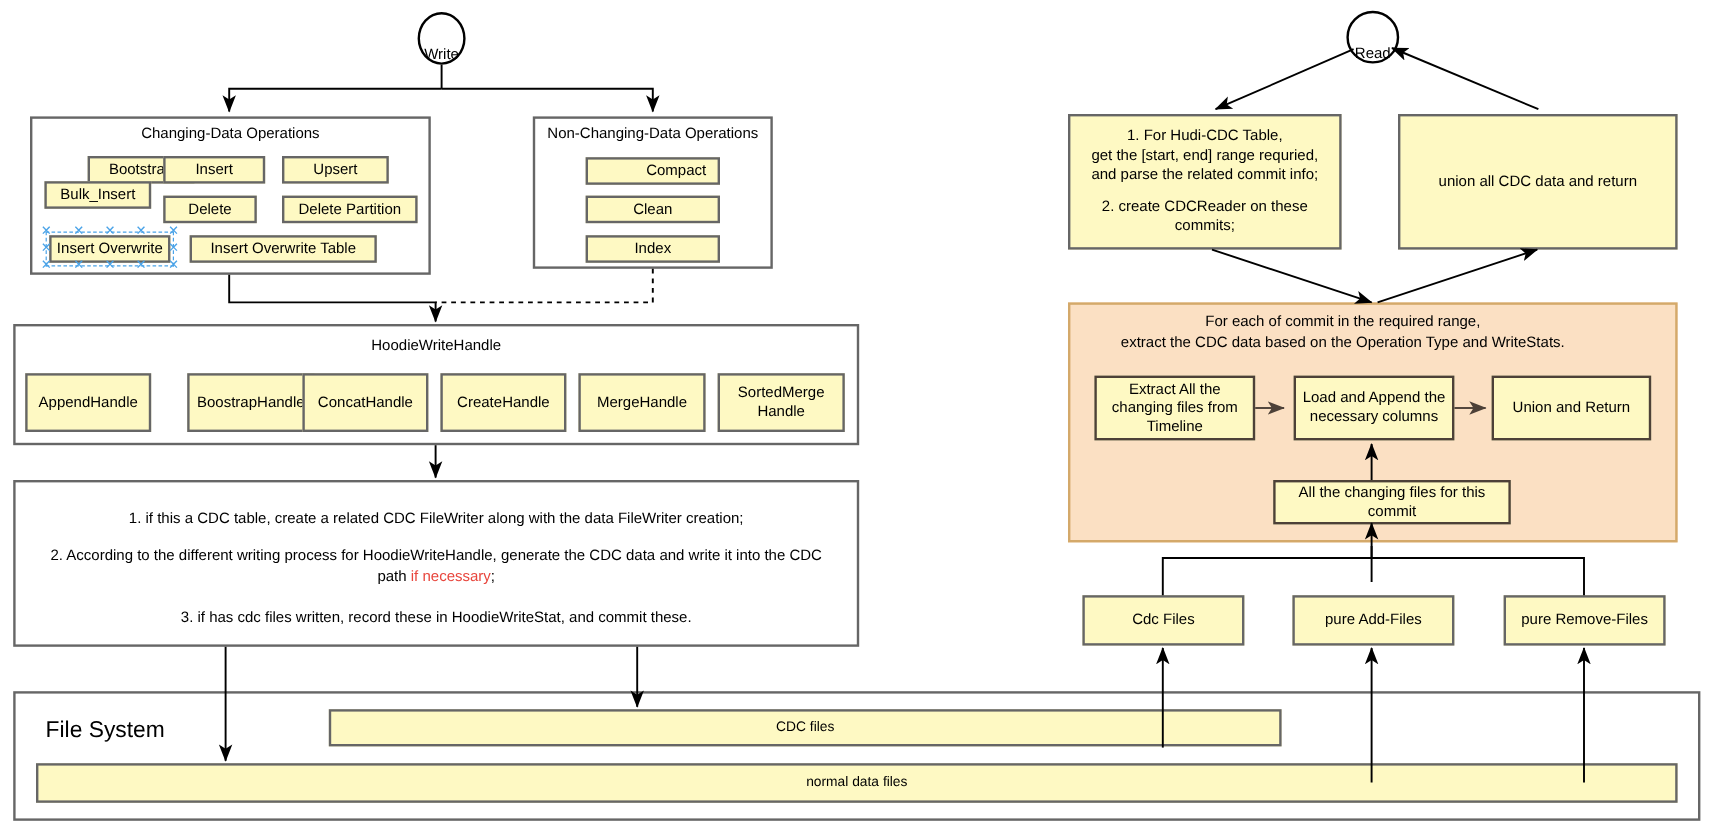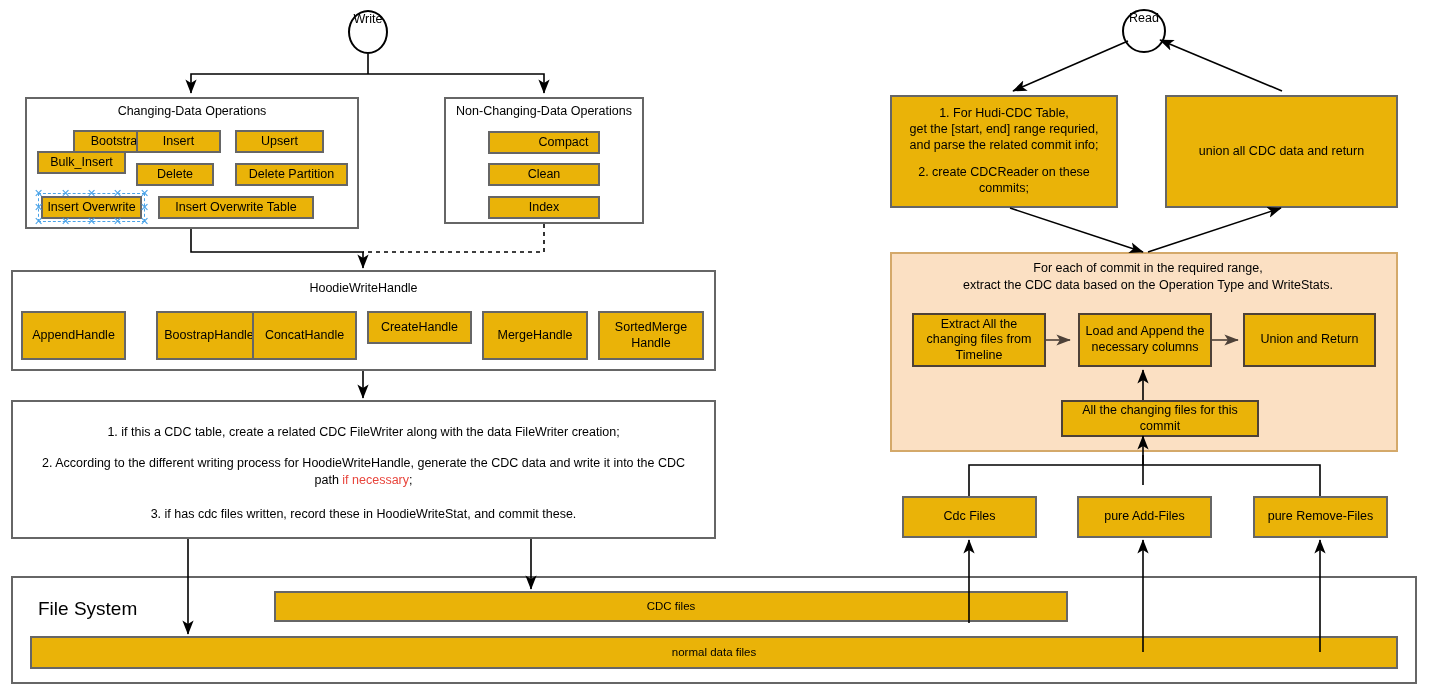--- a/index.html
+++ b/index.html
@@ -18,21 +18,21 @@
     background: #ffffff;
     overflow: hidden;
   }
   .node {
     position: absolute;
     box-sizing: border-box;
     display: flex;
     align-items: center;
     justify-content: center;
     text-align: center;
-    background: #eab308;
+    background: #fef9c3;
     border: 2px solid #666666;
     line-height: 1.25;
     z-index: 3;
   }
   .group-box {
     position: absolute;
     box-sizing: border-box;
     background: #ffffff;
     border: 2px solid #666666;
     z-index: 2;
@@ -42,21 +42,21 @@
     left: 0; right: 0;
     text-align: center;
   }
   .ellipse {
     position: absolute;
     box-sizing: border-box;
     border: 2px solid #000000;
     border-radius: 50%;
     background: #ffffff;
     display: flex;
-    align-items: flex-start;
+    align-items: flex-end;
     justify-content: center;
     z-index: 3;
   }
   .orange-panel {
     position: absolute;
     box-sizing: border-box;
     background: #fbe0c3;
     border: 2px solid #d4a96a;
     z-index: 1;
   }
@@ -229,21 +229,21 @@
 
   <div class="node fs12" style="left:21px; top:311px; width:105px; height:49px;">
     <span>AppendHandle</span>
     </div>
   <div class="node fs12" style="left:136px; top:311px; width:106px; height:49px;margin-left:20px;">
     <span>BoostrapHandle</span>
     </div>
   <div class="node fs12" style="left:252px; top:311px; width:105px; height:49px;">
     <span>ConcatHandle</span>
     </div>
-  <div class="node fs12" style="left:367px; top:311px; width:105px; height:33px;">
+  <div class="node fs12" style="left:367px; top:311px; width:105px; height:49px;">
     <span>CreateHandle</span>
     </div>
   <div class="node fs12" style="left:482px; top:311px; width:106px; height:49px;">
     <span>MergeHandle</span>
     </div>
   <div class="node fs12" style="left:598px; top:311px; width:106px; height:49px;">
     <span>SortedMerge Handle</span>
     </div>
 
   <div class="group-box" style="left:11px; top:400px; width:705px; height:139px;"></div>
@@ -274,21 +274,21 @@
     <span style="height:12px"></span>
     <span>2. create CDCReader on these</span>
     <span>commits;</span>
   </div>
 
   <div class="node fs12" style="left:1165px; top:95px; width:233px; height:113px;">
     <span>union all CDC data and return</span>
     </div>
 
   <div class="orange-panel" style="left:890px; top:252px; width:508px; height:200px;"></div>
-  <div class="panel-caption fs12" style="left:890px; top:260px; width:516px;">
+  <div class="panel-caption fs12" style="left:861px; top:260px; width:516px;">
     <span>For each of commit in the required range,</span><br>
     <span>extract the CDC data based on the Operation Type and WriteStats.</span>
   </div>
 
   <div class="node fs12" style="left:912px; top:313px; width:134px; height:54px; border-color:#4d4138;">
     <span>Extract All the changing files from Timeline</span>
     </div>
   <div class="node fs12" style="left:1078px; top:313px; width:134px; height:54px; border-color:#4d4138;">
     <span>Load and Append the necessary columns</span>
     </div>

